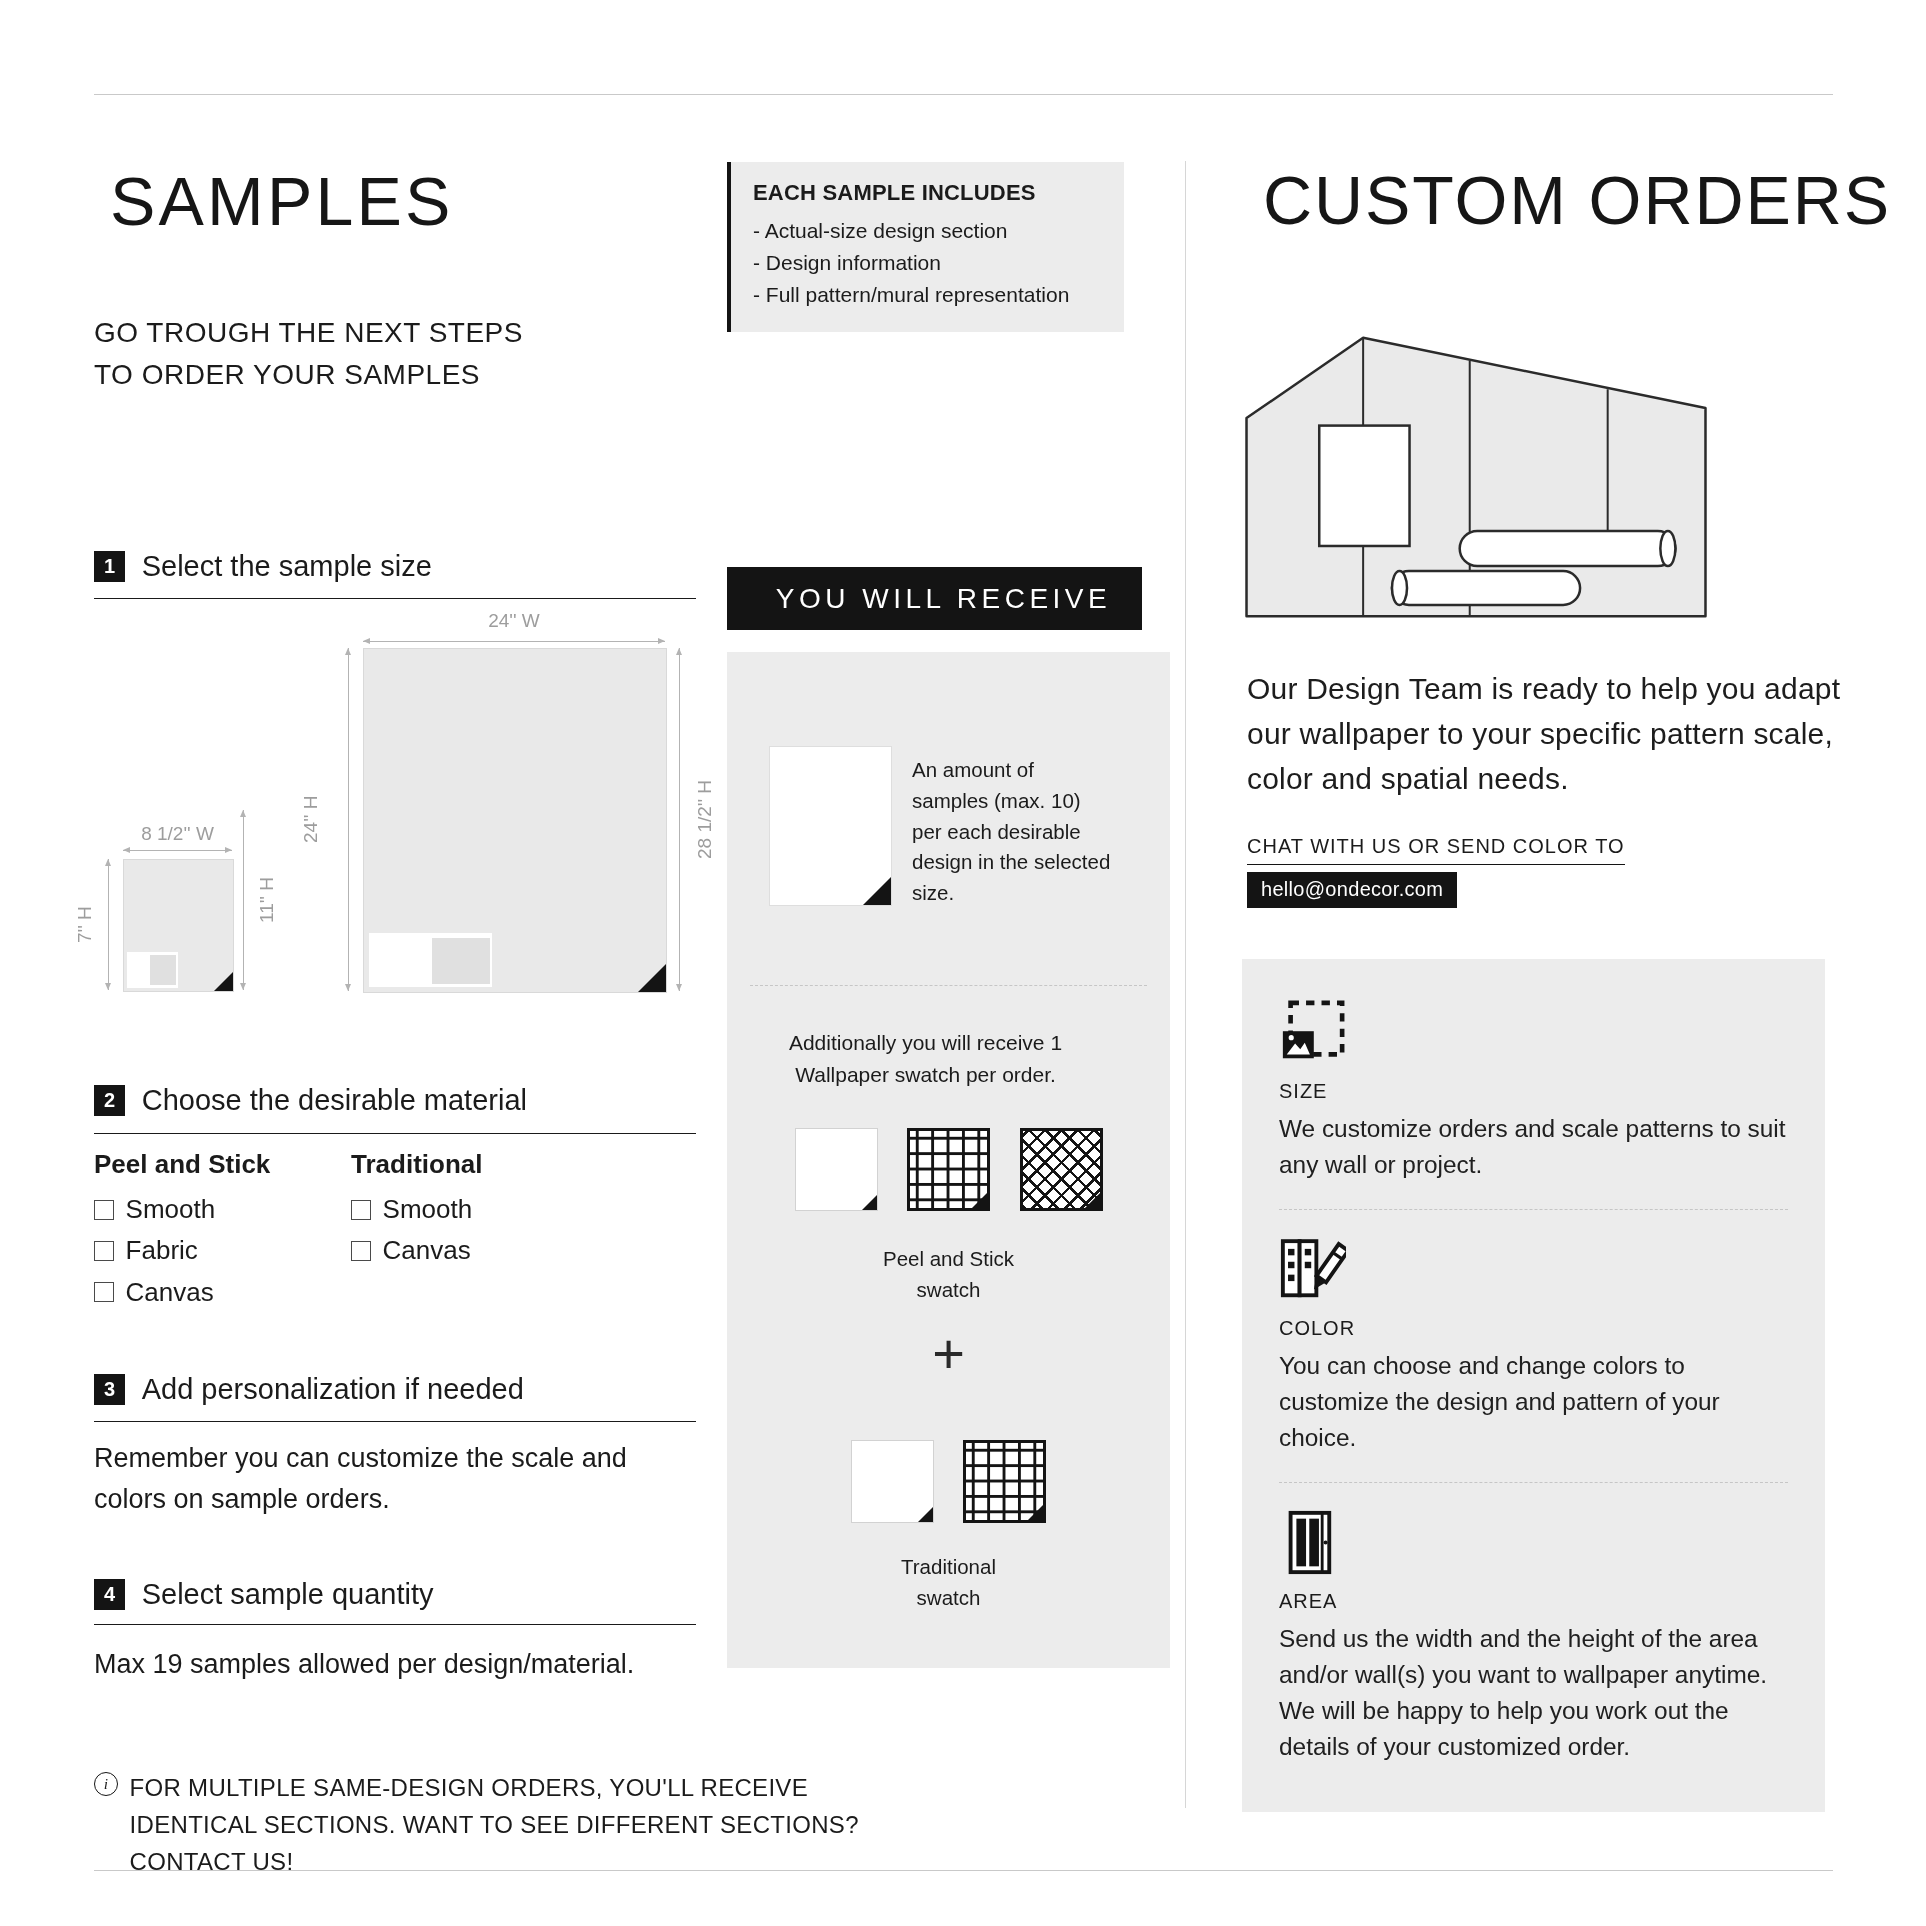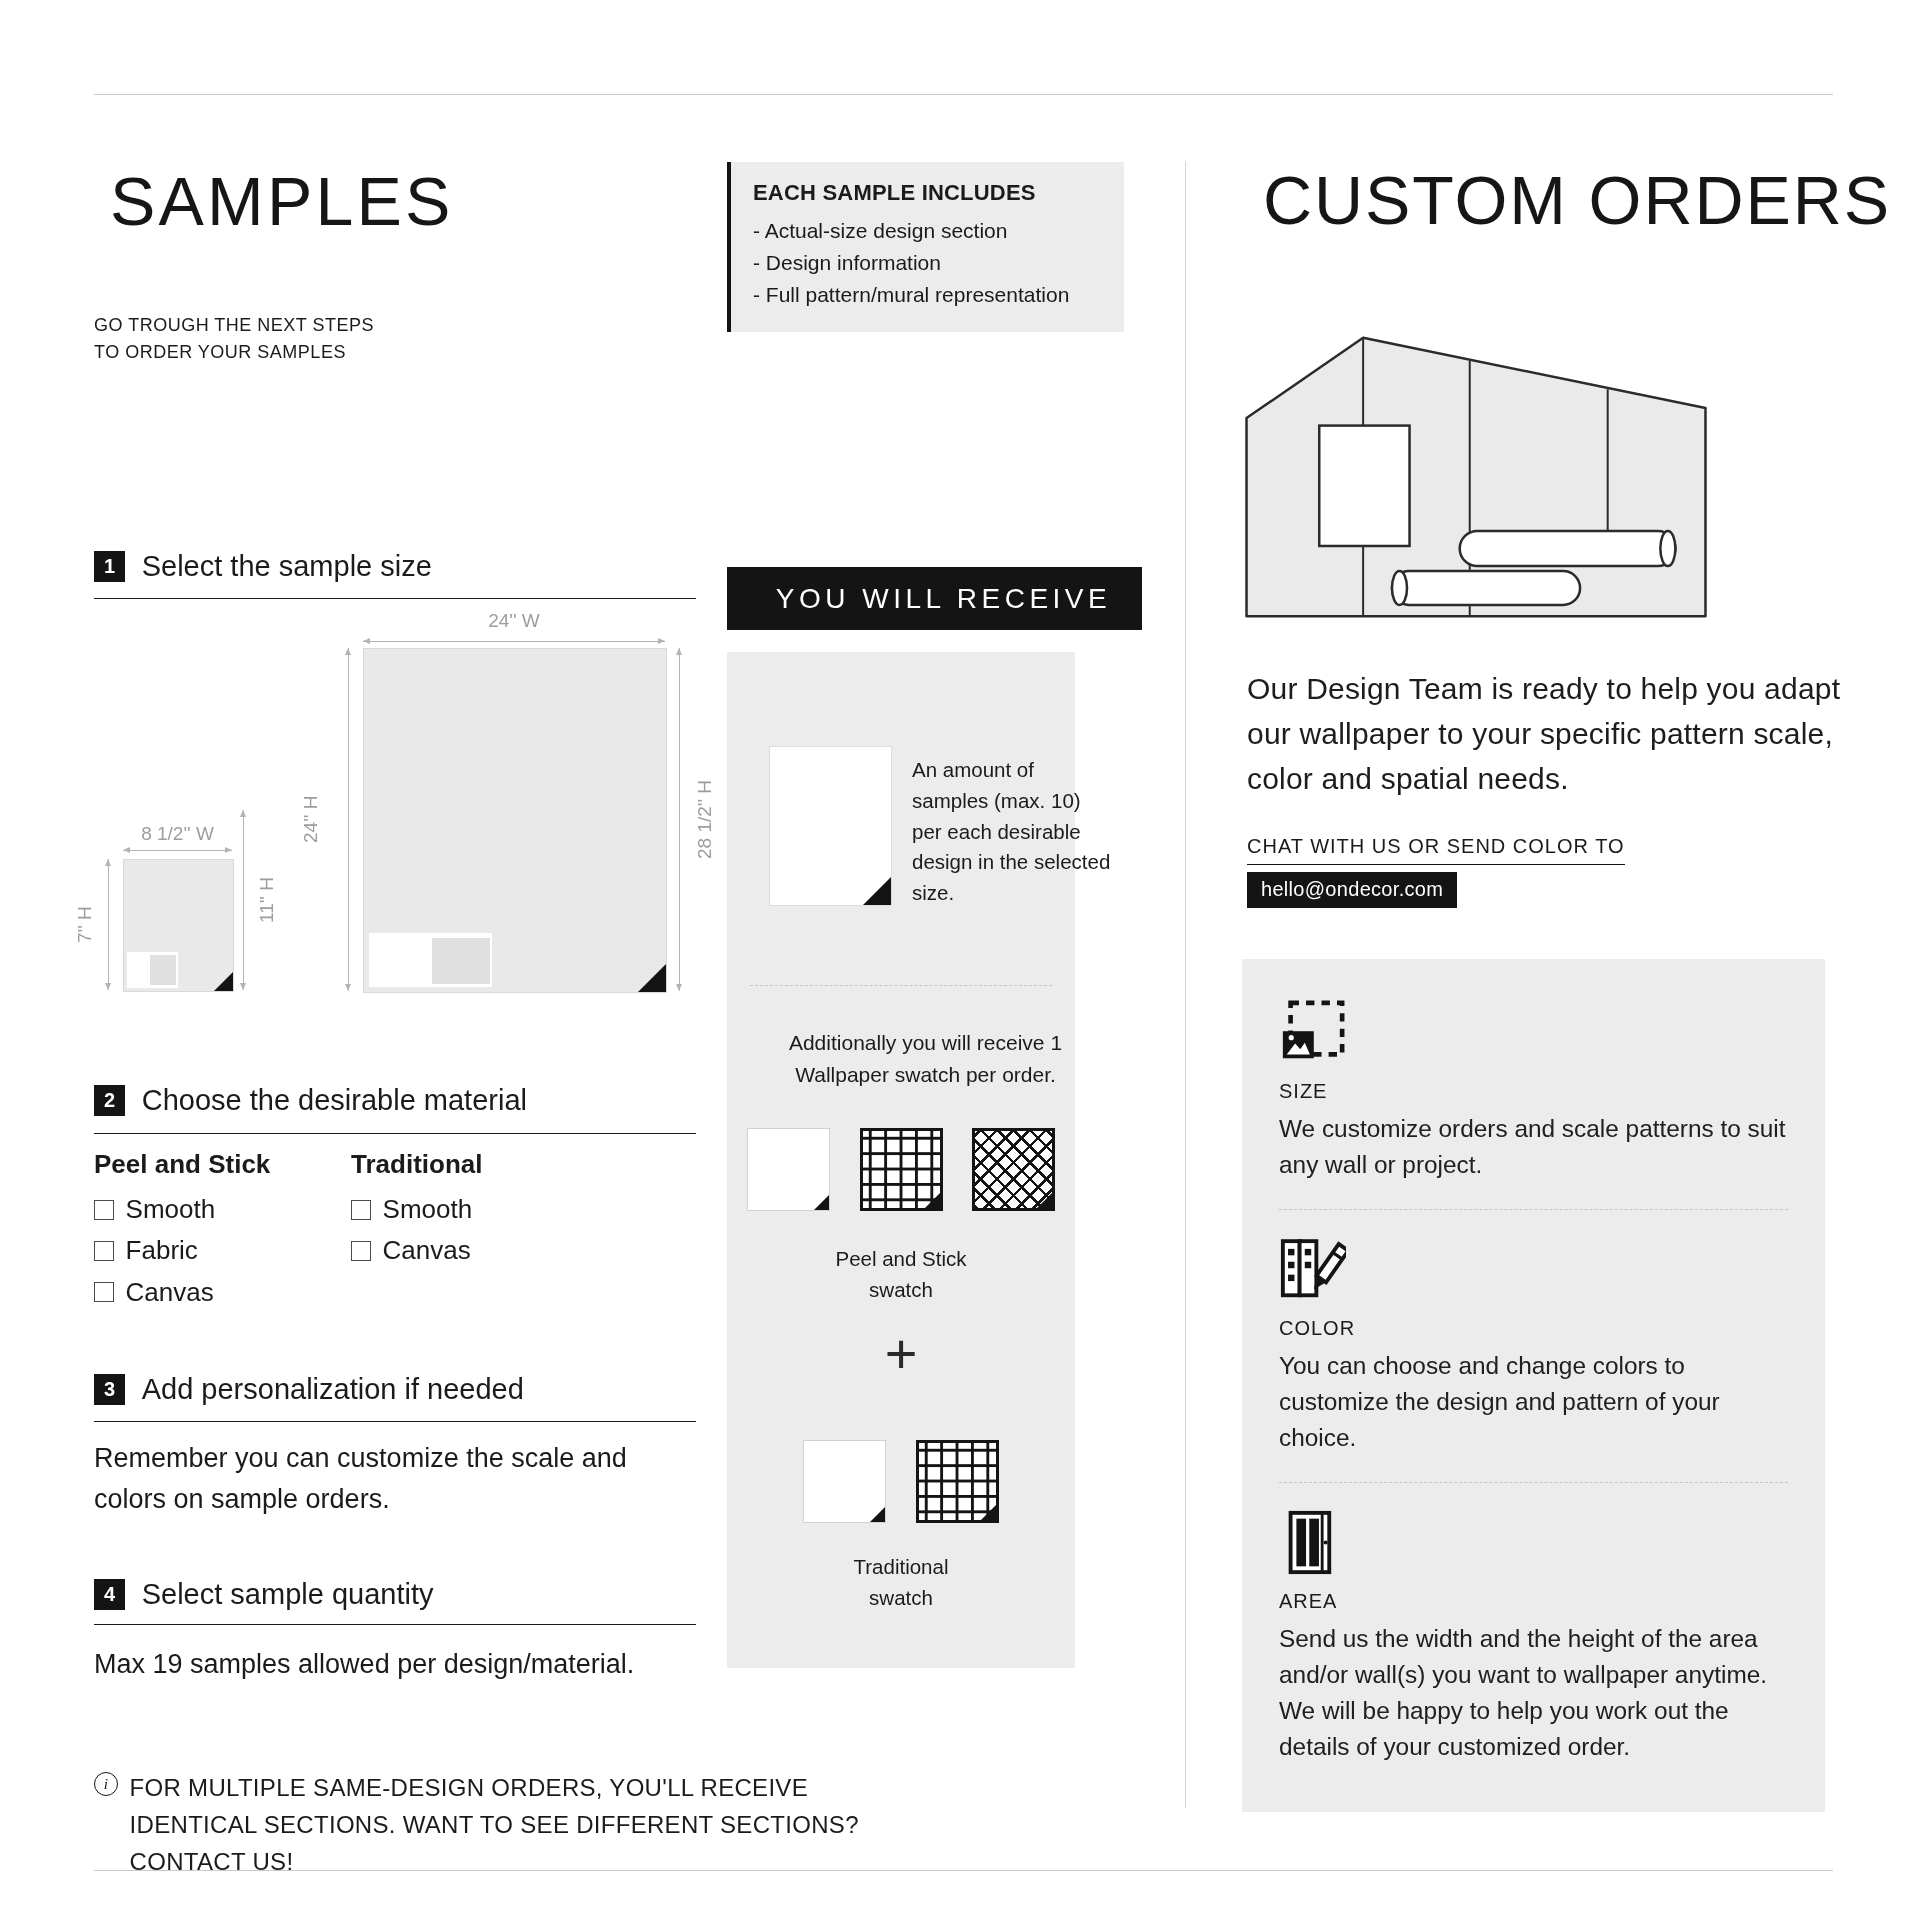--- a/index.html
+++ b/index.html
@@ -3,21 +3,21 @@
 <meta charset="utf-8">
 <style>
   html,body{margin:0;padding:0;background:#fff;}
   body{font-family:"Liberation Sans", sans-serif;color:#1b1b1b;}
   .page{position:relative;width:1926px;height:1926px;background:#fff;overflow:hidden;}
   .abs{position:absolute;}
   .rule{left:94px;width:1739px;height:1.3px;background:#c9c9c9;}
   .vrule{left:1185px;top:161px;width:1.3px;height:1647px;background:#d6d6d6;}
 
   .big-title{font-size:68px;font-weight:400;letter-spacing:3.2px;margin:16px;color:#161616;}
-  .intro-caps{font-size:18px;line-height:1.5;letter-spacing:0.5px;white-space:pre-line;}
+  .intro-caps{font-size:28px;line-height:1.5;letter-spacing:0.5px;white-space:pre-line;}
 
   .includes-box{left:727px;top:162px;width:397px;background:#ececec;border-left:4.5px solid #141414;padding:18px 22px 21px;box-sizing:border-box;}
   .inc-title{font-size:22px;font-weight:bold;margin-bottom:9px;letter-spacing:0.2px;}
   .inc-item{font-size:21px;line-height:1.52;padding-left:15.4px;text-indent:-15.4px;}
 
   .step{left:94px;display:flex;align-items:center;gap:16.7px;}
   .step-num{width:31px;height:31px;background:#141414;color:#fff;font-size:20px;font-weight:bold;display:flex;align-items:center;justify-content:center;flex:0 0 auto;}
   .step-label{font-size:29px;}
   .step-rule{left:94px;width:602px;height:1.3px;background:#1a1a1a;}
   .body-text{font-size:27px;line-height:1.5;}
@@ -46,21 +46,21 @@
   .mat-opt{display:flex;align-items:center;margin-bottom:10.3px;font-size:26px;}
   .cb{display:inline-block;width:18px;height:18px;border:1.9px solid #4a4a4a;margin-right:11.6px;flex:0 0 auto;}
 
   .footnote{display:flex;gap:11.6px;align-items:flex-start;}
   .info-circle{flex:0 0 auto;width:22px;height:22px;border:1.3px solid #141414;border-radius:50%;display:flex;align-items:center;justify-content:center;font-size:15.4px;font-family:"Liberation Serif",serif;font-style:italic;margin-top:2.6px;}
   .info-circle::before{content:"i";}
   .fn-text{font-size:24px;line-height:1.55;letter-spacing:0.3px;}
 
   
   .banner{left:727px;top:567px;width:397px;height:63px;background:#141414;color:#fff;display:flex;align-items:center;justify-content:center;font-size:28px;letter-spacing:4.5px;padding-left:18px;}
-  .mid-panel{left:727px;top:652px;width:348px;height:1016px;background:#ececec;}
+  .mid-panel{left:727px;top:652px;width:443px;height:1016px;background:#ececec;}
   .page-icon{position:absolute;left:42px;top:94px;width:121px;height:158px;background:#fff;border:0.6px solid #dedede;}
   .receive-text{position:absolute;left:185px;top:103px;width:200px;font-size:20.5px;line-height:1.5;}
   .dash{position:absolute;left:23px;right:23px;border-top:1.3px dashed #c6c6c6;}
   .additional-text{position:absolute;left:31px;top:375px;width:335px;text-align:center;font-size:21px;line-height:1.5;}
   .swatch-row{position:absolute;left:0;width:100%;display:flex;justify-content:center;gap:29.5px;}
   .swatch{width:83px;height:83px;background:#fff;border:1.3px solid #d2d2d2;position:relative;box-sizing:border-box;}
   .swatch.grid{border:3.2px solid #141414;background-image:linear-gradient(#141414 2.6px,transparent 2.6px),linear-gradient(90deg,#141414 2.6px,transparent 2.6px);background-size:15.4px 15.4px;background-position:5.8px 5.8px;}
   .swatch.cross{border:3.2px solid #141414;background-image:repeating-linear-gradient(45deg,#141414 0 2.6px,transparent 2.6px 11.6px),repeating-linear-gradient(-45deg,#141414 0 2.6px,transparent 2.6px 11.6px);}
   .swatch-label{position:absolute;left:0;width:100%;text-align:center;font-size:20.5px;line-height:1.5;white-space:pre-line;}
   .plus{position:absolute;left:0;top:669px;width:100%;text-align:center;font-size:56px;font-weight:300;color:#2a2a2a;}

